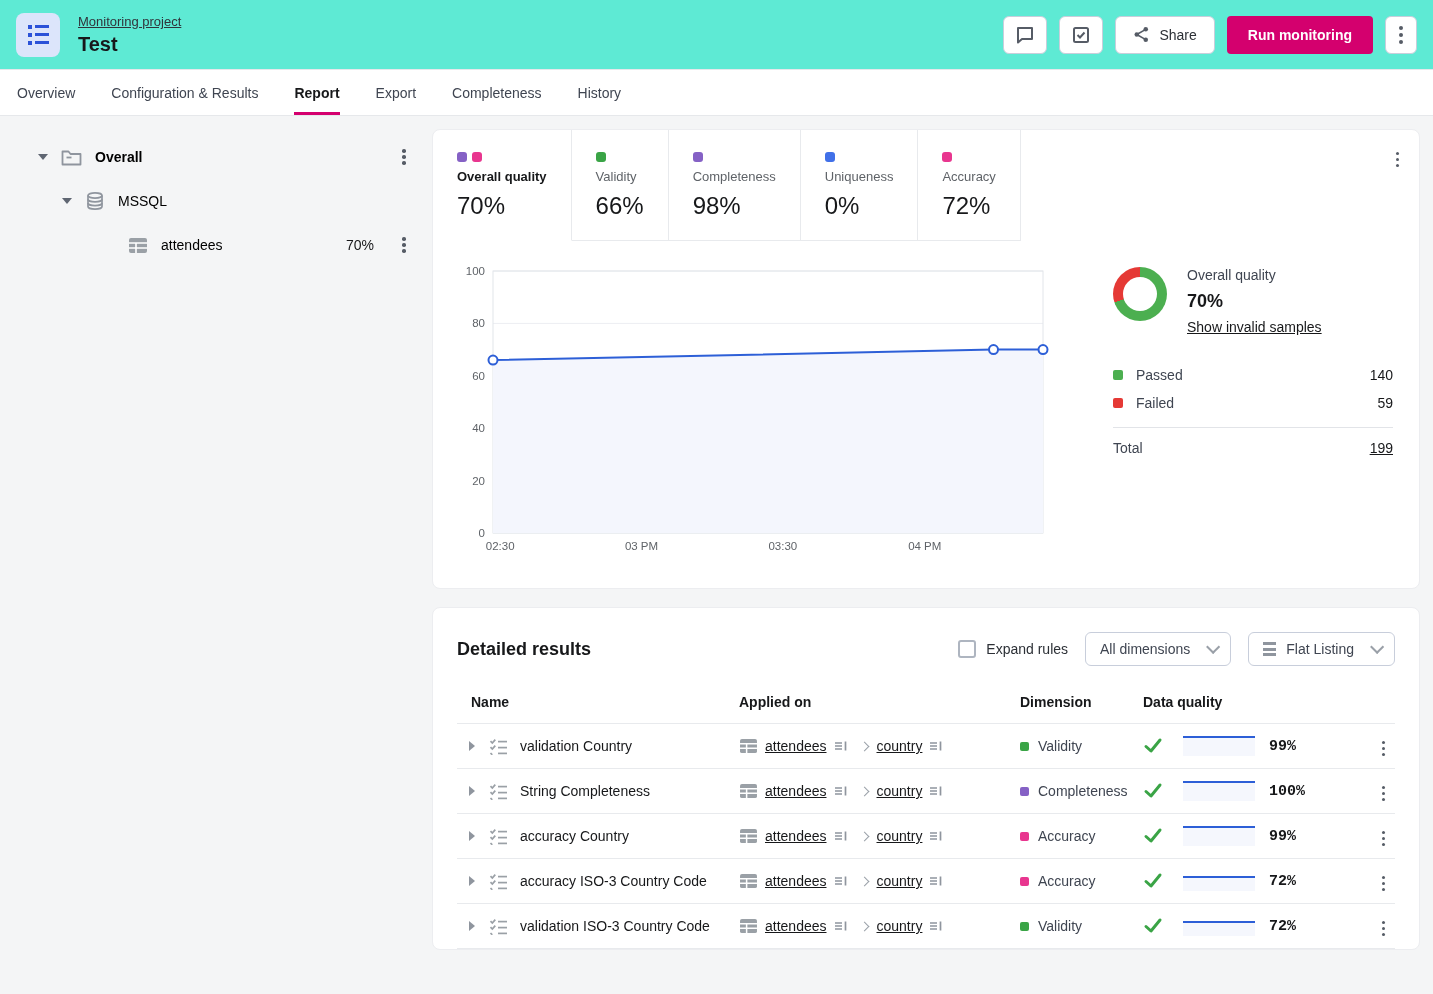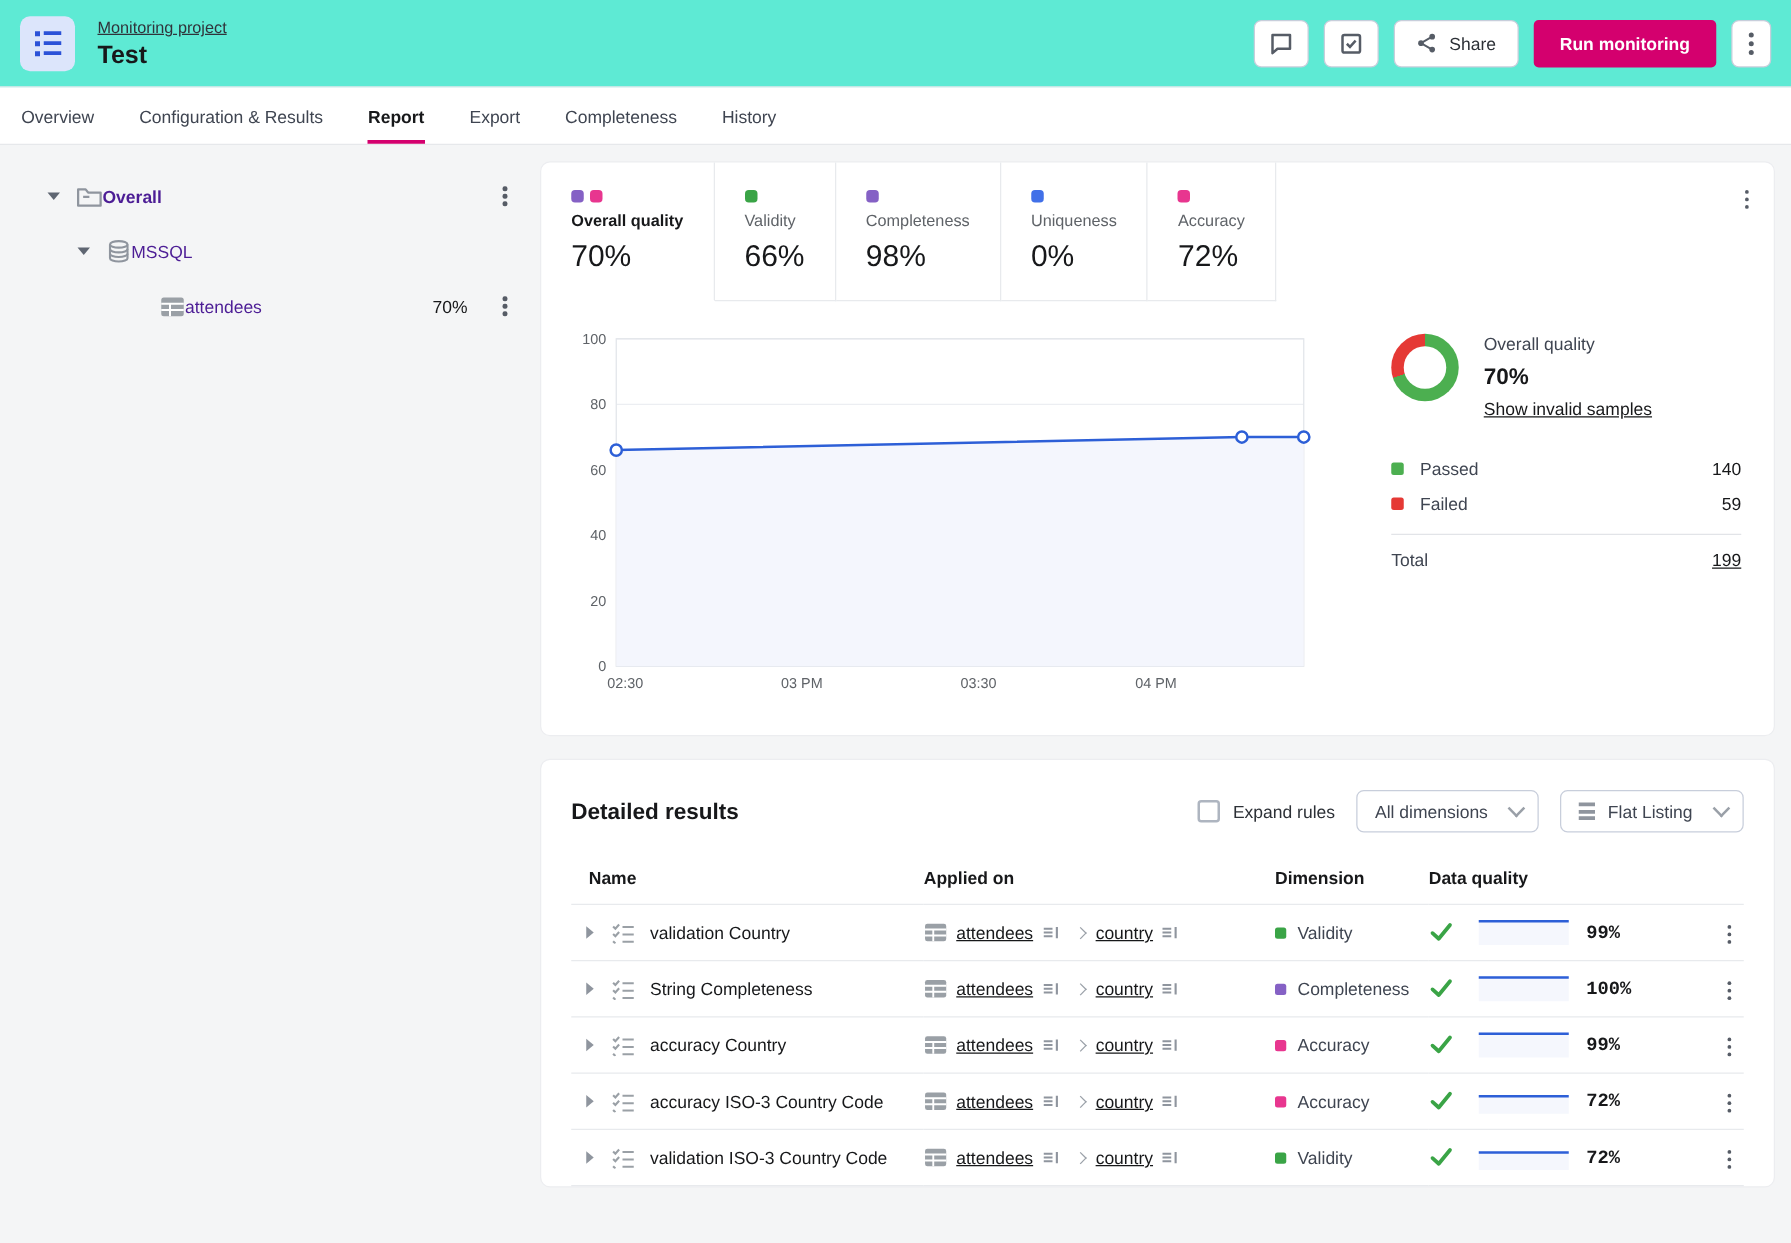--- a/index.html
+++ b/index.html
@@ -31,21 +31,21 @@
   
   .content { padding:13px 13px 0 16px;}
   .controls-row { display:flex; justify-content:flex-end; align-items:center; gap:16px; margin:4px 2px 16px 0;}
   .select-btn { height:34px; background:#fff; border:1px solid #c8cedb; border-radius:6px; display:flex; align-items:center; gap:16px; padding:0 14px; font-size:14px; color:#3f4551; cursor:pointer;}
   .chev { width:10px; height:10px; border-right:2px solid #9aa0a8; border-bottom:2px solid #9aa0a8; transform:rotate(45deg) translateY(-3px);}
   .layout { display:flex;}
   
   .tree { width:416px; flex:none; padding-top:6px;}
   .tree-row { display:flex; align-items:center; height:44px; cursor:pointer;}
   .tree-row .caret-down { width:0; height:0; border-left:5px solid transparent; border-right:5px solid transparent; border-top:6px solid #5f6672; margin-right:13px;}
-  .tree-label { font-size:14px; color:#4c1d95; }
+  .tree-label { font-size:14px; color:#000000; margin-left:13px;}
   .tree-label.b { font-weight:bold;}
   .tree-pct { margin-left:auto; font-size:14px; color:#17181a;}
   .tree-kebab { width:24px; display:flex; justify-content:center; margin-left:auto; margin-right:16px; cursor:pointer;}
   .tree-kebab.after-pct { margin-left:18px;}
   
   .main { flex:1; min-width:0;}
   .panel { background:#fff; border:1px solid #ecedf0; border-radius:8px;}
   .report-panel { margin-bottom:18px; position:relative;}
   .panel-kebab { position:absolute; top:18px; right:20px; cursor:pointer;}
   

